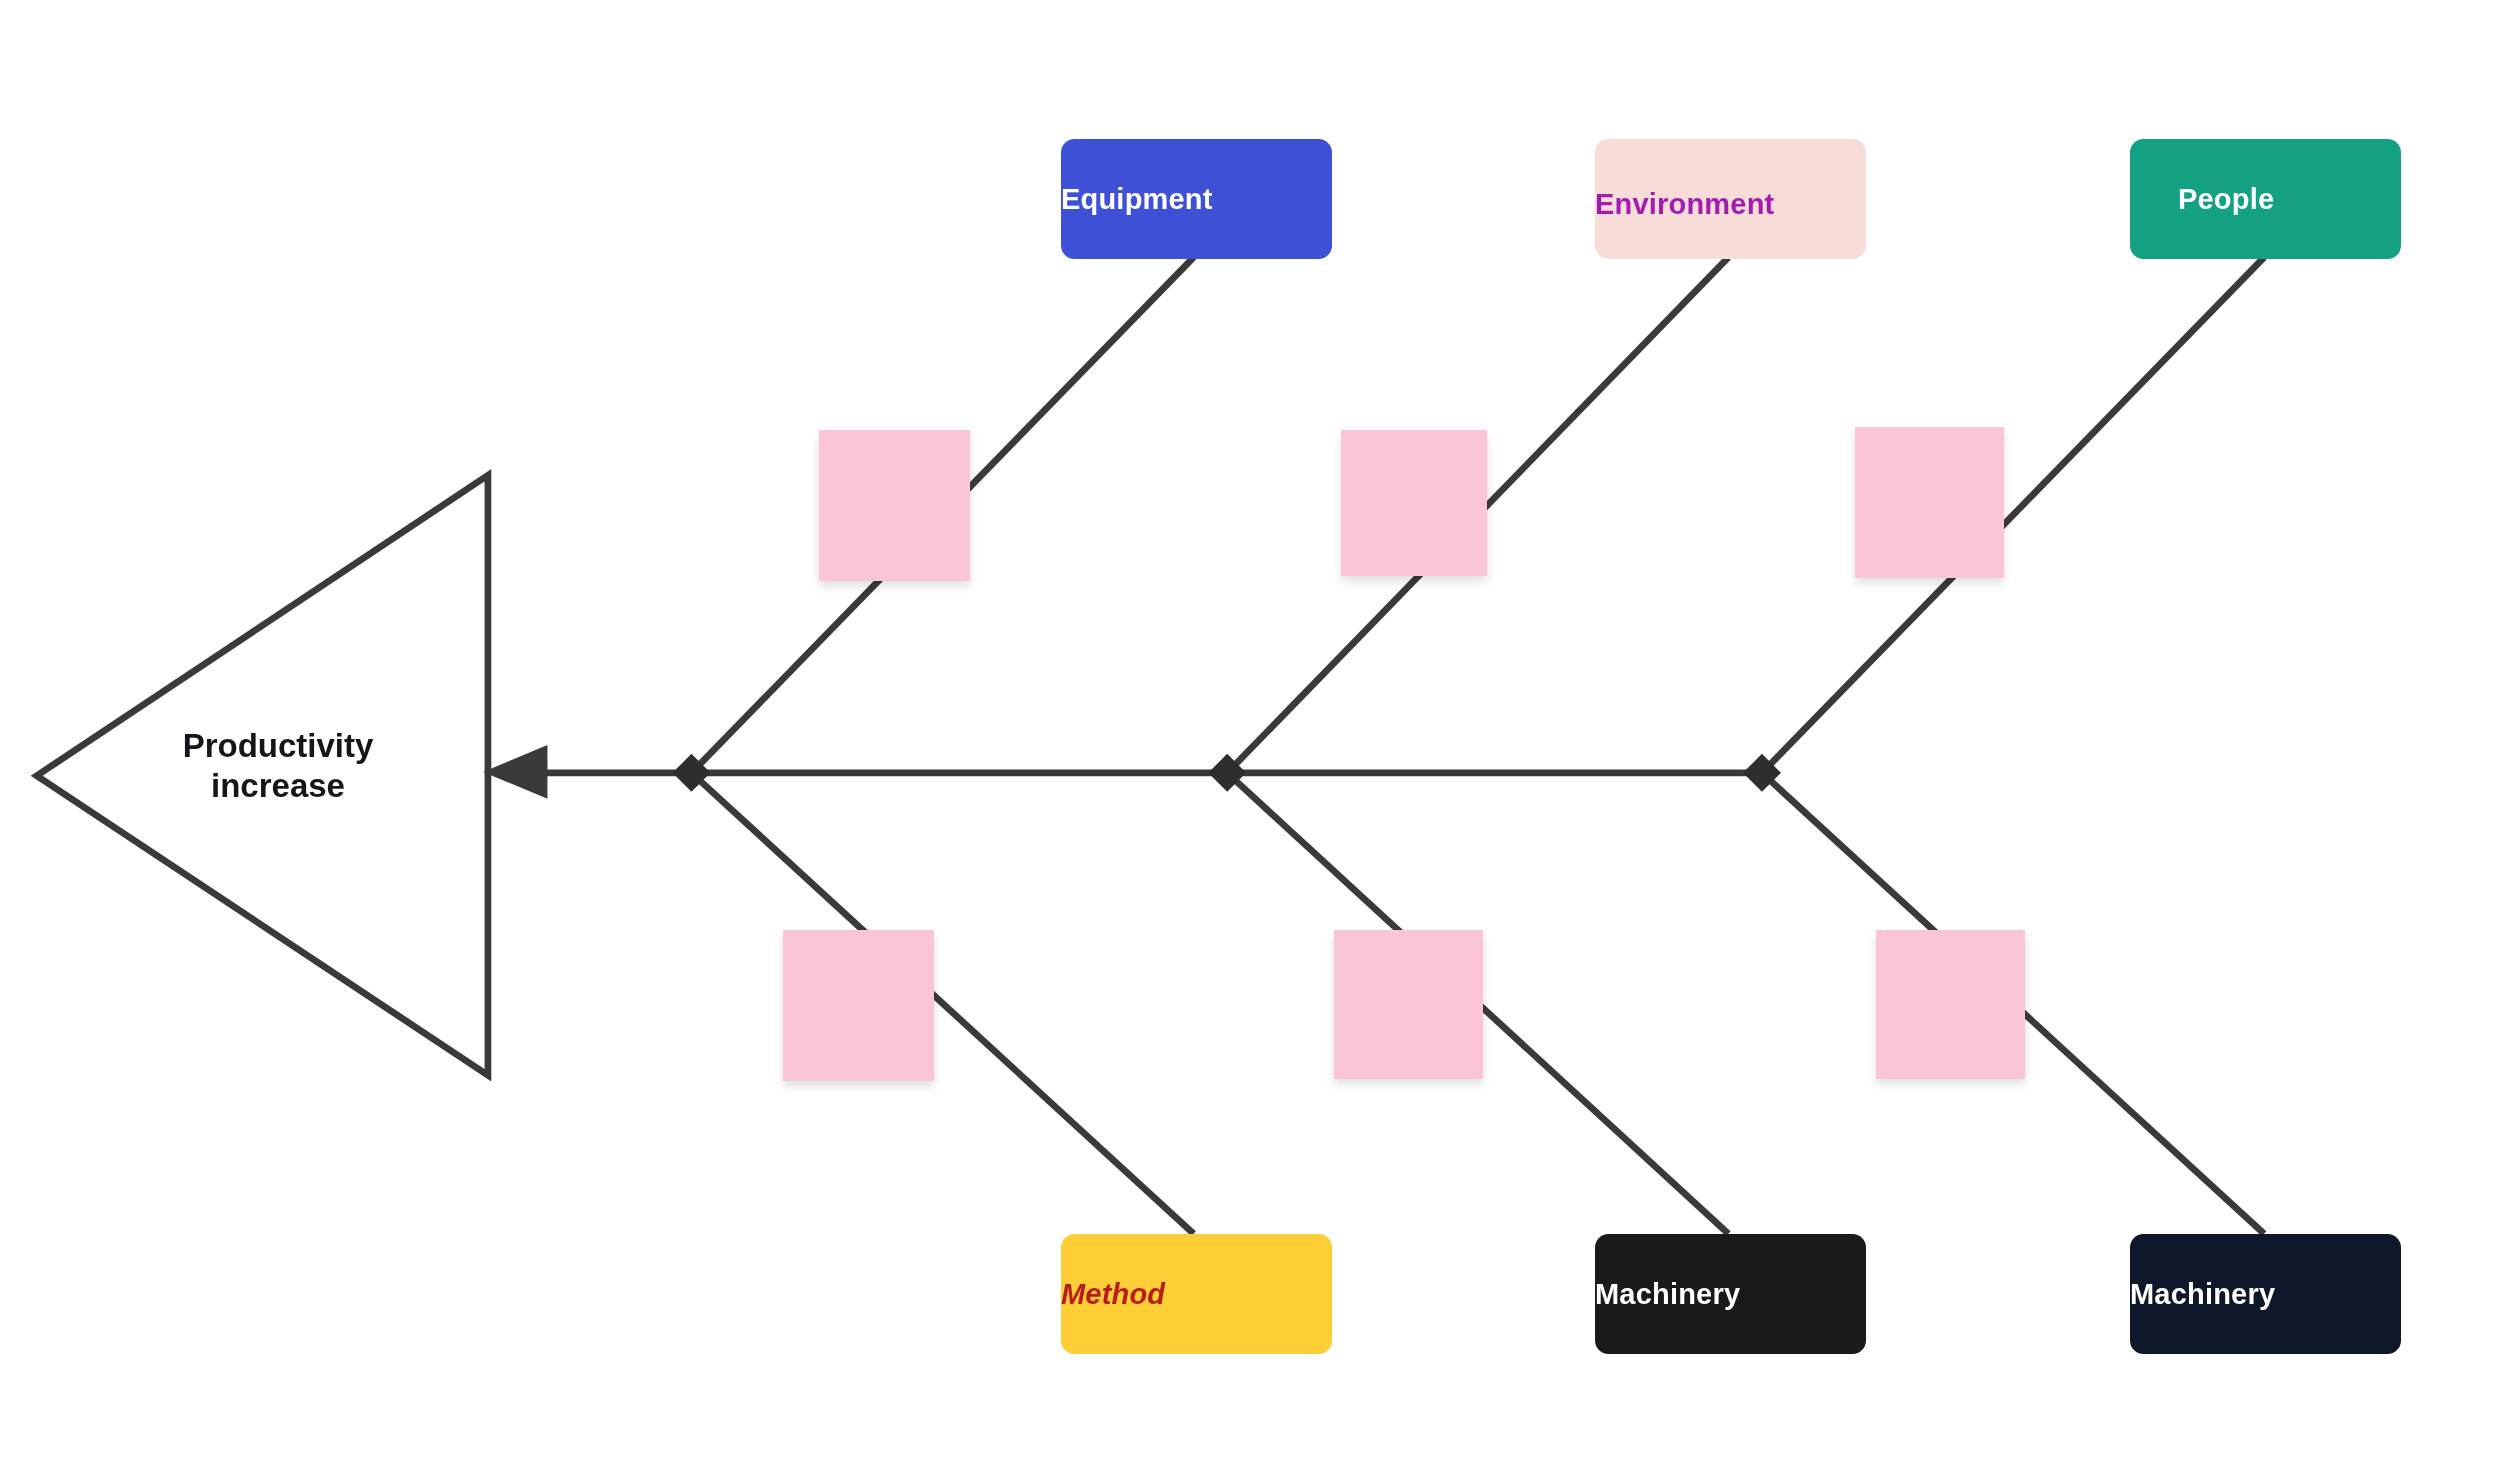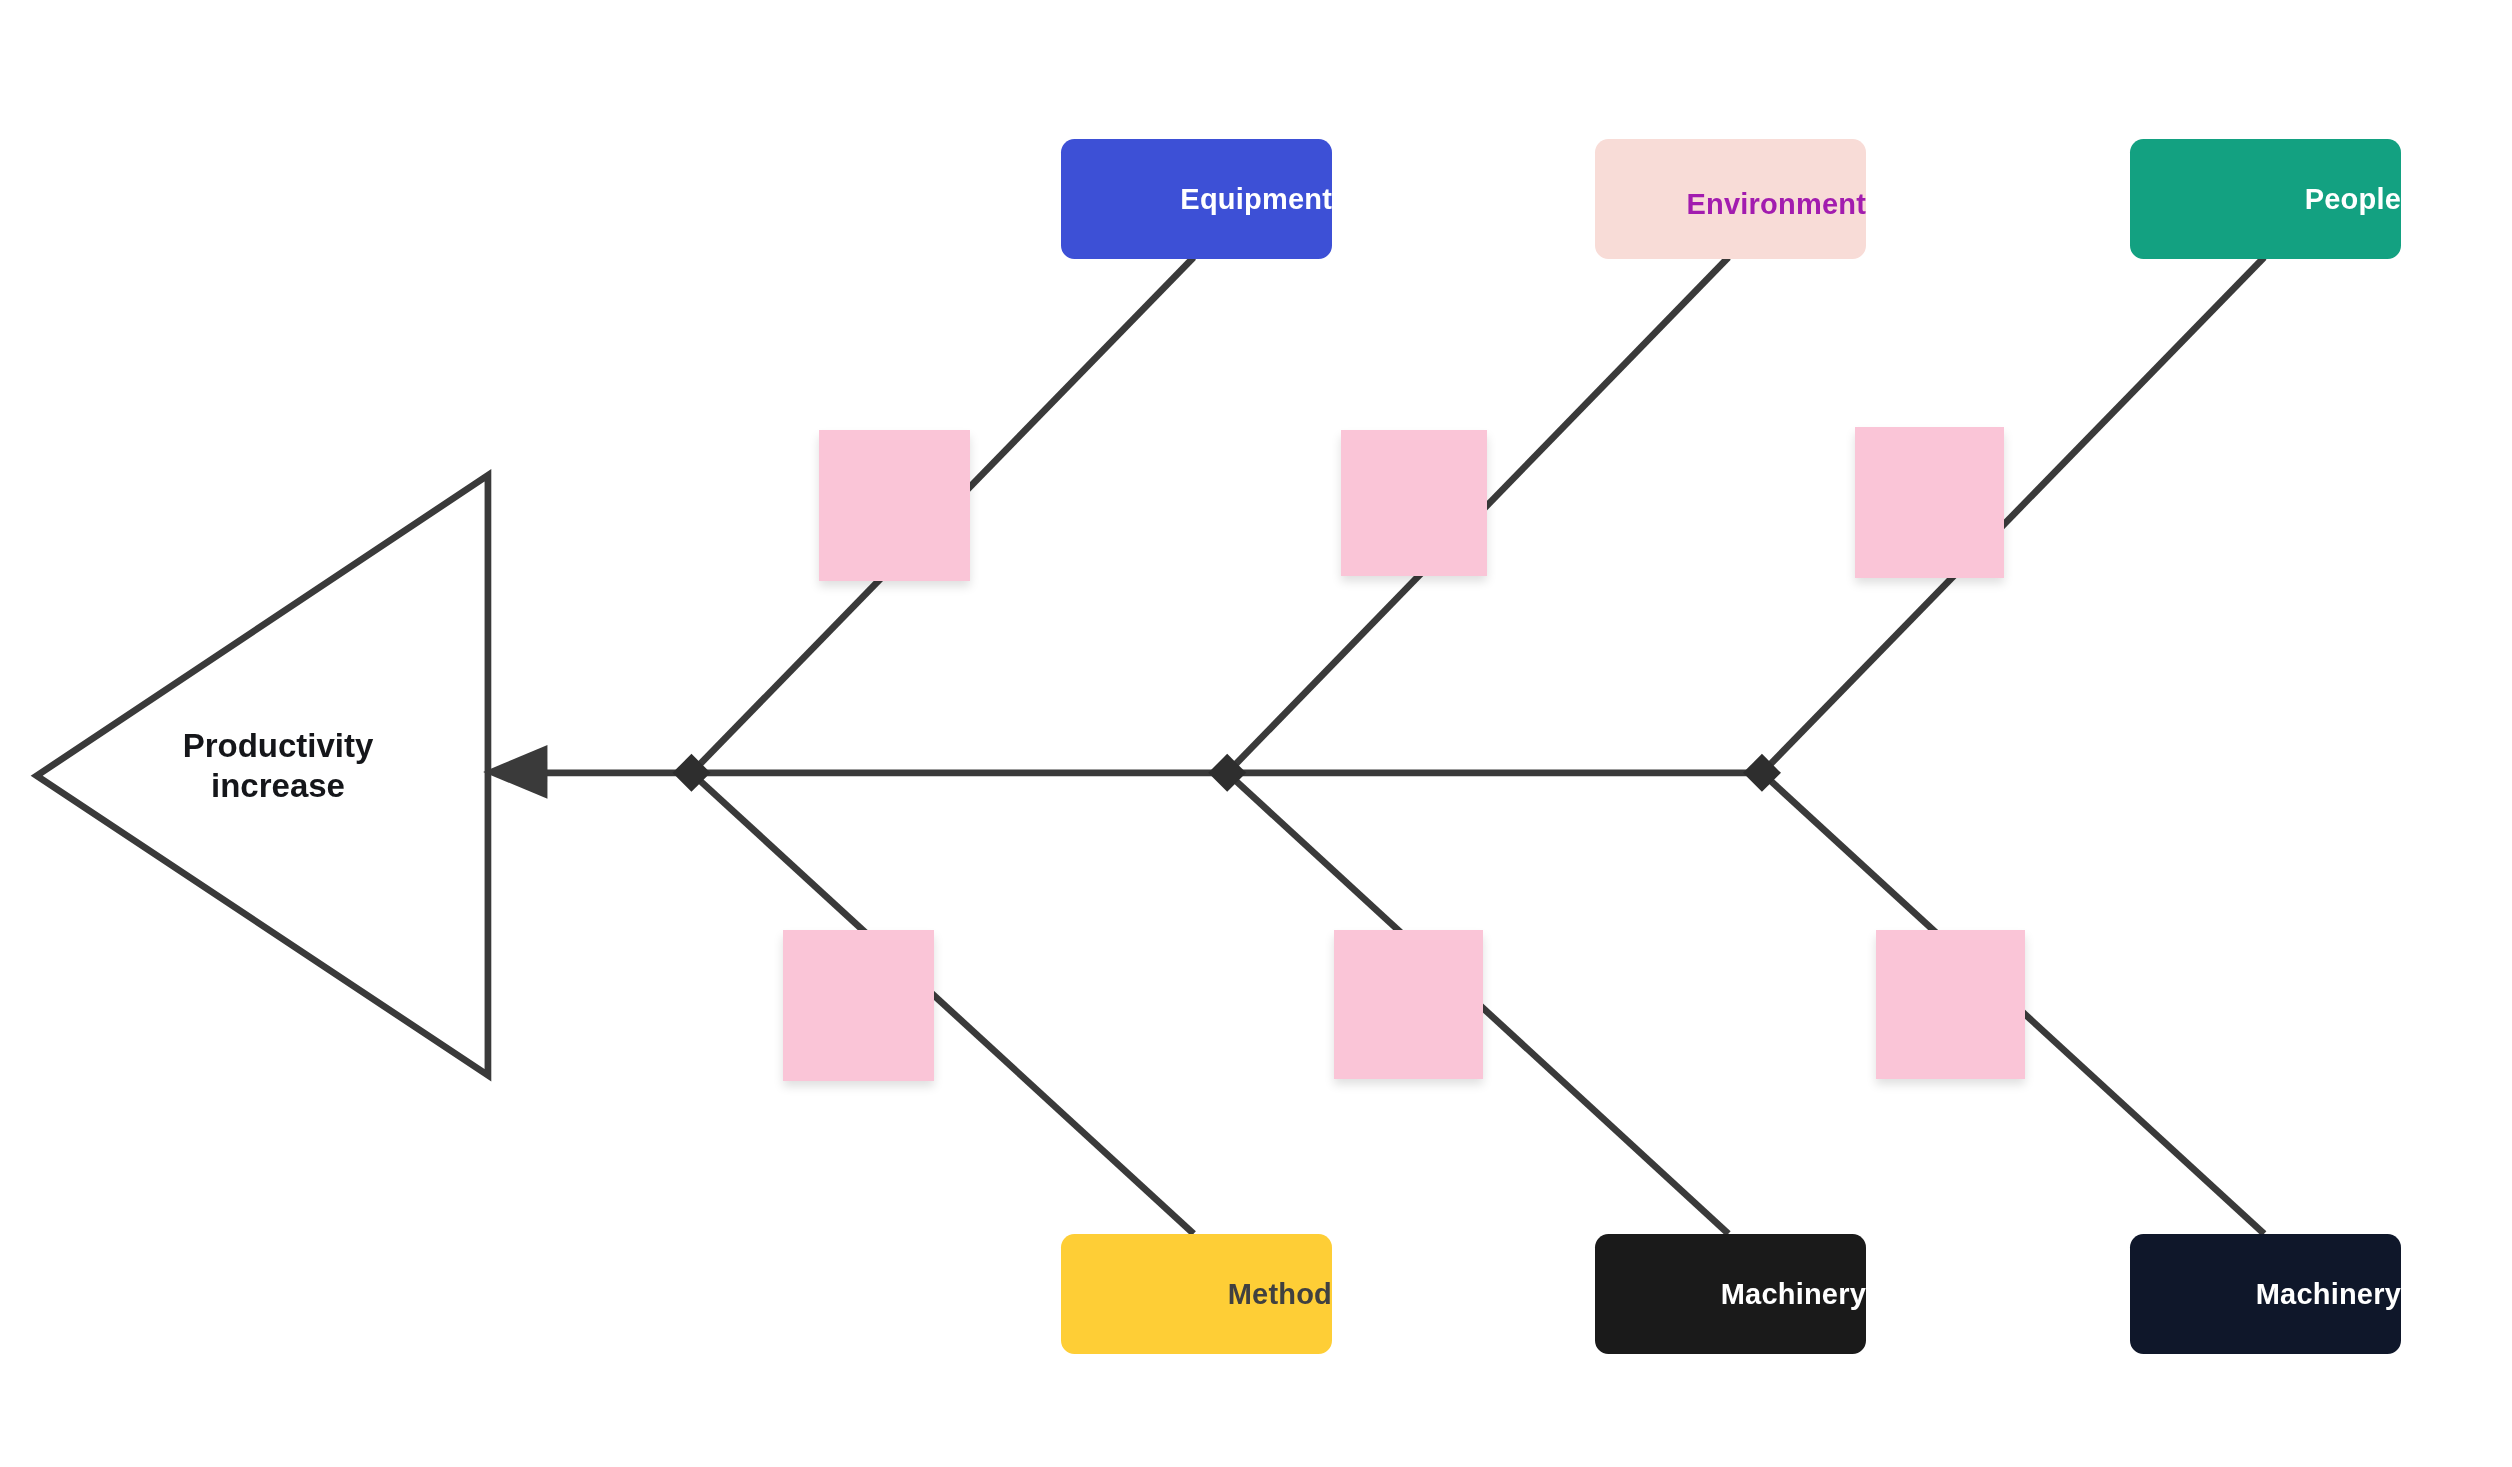--- a/index.html
+++ b/index.html
@@ -21,21 +21,21 @@
     position: absolute;
     left: 0;
     top: 0;
     width: 2512px;
     height: 1467px;
   }
   .cat-box {
     position: absolute;
     display: flex;
     align-items: center;
-    justify-content: flex-end;
+    justify-content: flex-start;
     border-radius: 13.4px;
     box-sizing: border-box;
     z-index: 5;
   }
   .cat-label {
     font-size: 29px;
     font-weight: bold;
     letter-spacing: 0.2px;
     line-height: 1;
     white-space: nowrap;
@@ -102,21 +102,21 @@
 
   <div class="cat-box" style="left:1595px; top:139px; width:271px; height:120px; background:#f8dcd7;">
     <span class="cat-label" style="color:#a21caf;margin-top:11px;">Environment</span>
   </div>
 
   <div class="cat-box" style="left:2130px; top:139px; width:271px; height:120px; background:#13a181;padding-left:48px;">
     <span class="cat-label" style="color:#ffffff;">People</span>
   </div>
 
   <div class="cat-box" style="left:1061px; top:1234px; width:271px; height:120px; background:#fece36;">
-    <span class="cat-label" style="color:#404040;">Method</span>
+    <span class="cat-label" style="color:#b91c1c;font-style:italic;">Method</span>
   </div>
 
   <div class="cat-box" style="left:1595px; top:1234px; width:271px; height:120px; background:#1a1a1a;">
     <span class="cat-label" style="color:#ffffff;">Machinery</span>
   </div>
 
   <div class="cat-box" style="left:2130px; top:1234px; width:271px; height:120px; background:#0f172a;">
     <span class="cat-label" style="color:#ffffff;">Machinery</span>
   </div>
 

